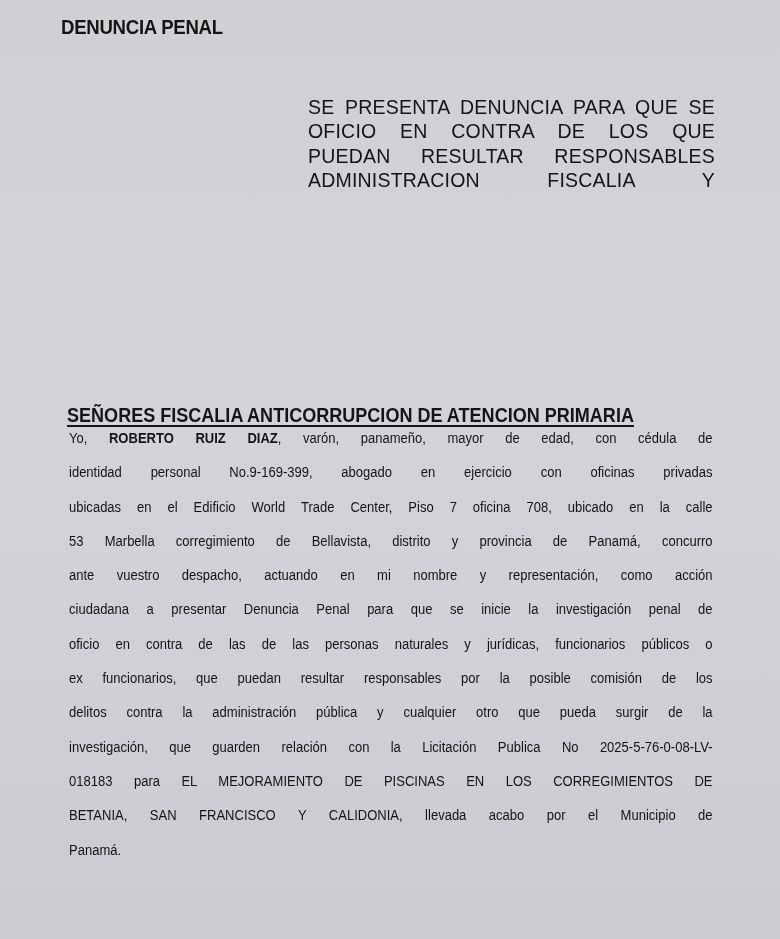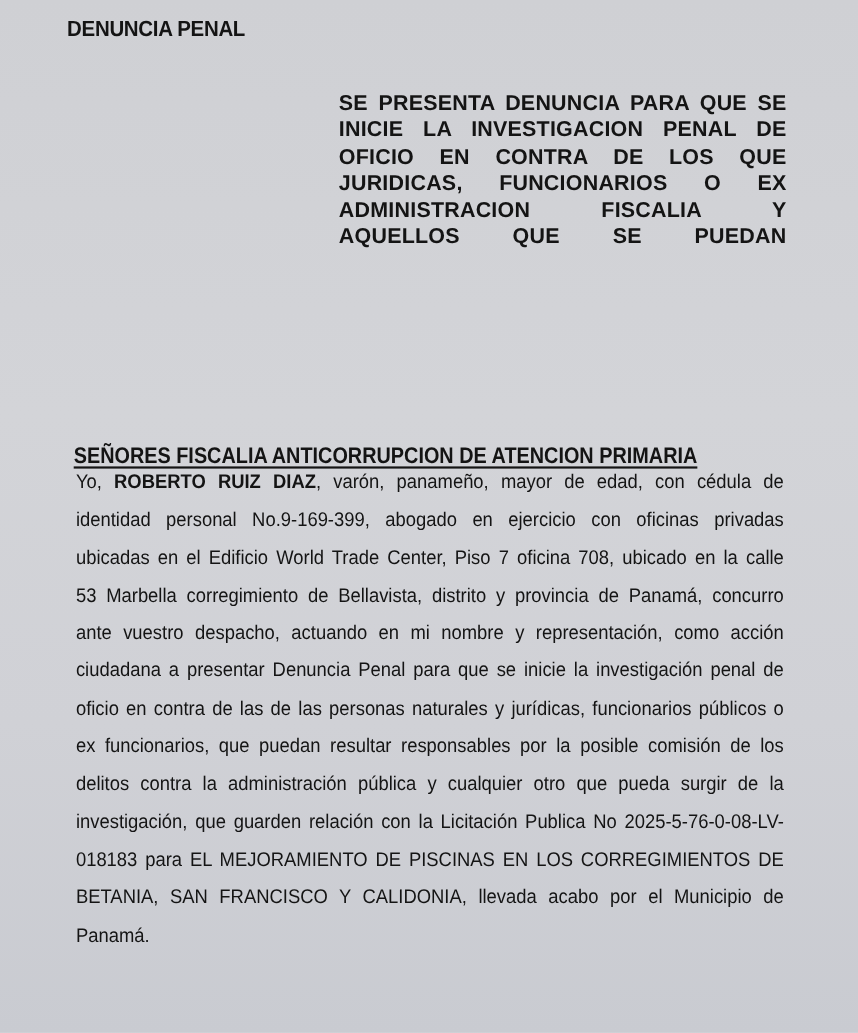--- a/index.html
+++ b/index.html
@@ -13,60 +13,58 @@
   .ghost {
     position:absolute; color:#b9babf; font-size:15px; letter-spacing:0.5px;
     filter: blur(1.2px); transform: scaleX(-1); white-space:nowrap; opacity:0.8;
   }
   .title {
     position:absolute; left:61px; top:16px;
     font-weight:bold; font-size:20px; letter-spacing:-0.3px;
     transform: scaleX(0.93); transform-origin:left;
   }
   .summary {
-    position:absolute; left:308px; top:82px; width:407px;
-    font-weight:bold; font-size:19.5px; line-height:24.3px;
+    position:absolute; left:308px; top:95px; width:407px;
+    font-weight:normal; font-size:19.5px; line-height:24.3px;
     letter-spacing:0.2px;
   }
   .summary .line { display:block; text-align:justify; text-align-last:justify; white-space:nowrap; height:24.3px; }
   .summary .line.last { text-align-last:left; }
   .addressee {
     position:absolute; left:67px; top:403px;
     font-weight:bold; font-size:20.5px; text-decoration:underline;
     text-decoration-thickness:2px; text-underline-offset:3px;
     transform: scaleX(0.88); transform-origin:left; white-space:nowrap;
   }
   .body {
     position:absolute; left:69px; top:427px; width:643px;
-    font-size:18px;
+    font-size:14px;
   }
   .body .bl {
     display:block; white-space:nowrap; text-align:justify; text-align-last:justify;
     height:34.3px; line-height:22px;
     transform: scaleX(0.93); transform-origin:left; width:692px;
   }
   .body .bl.last { text-align-last:left; }
   b { font-weight:bold; }
 </style>
 </head>
 <body>
 
 <div class="page">
 
   <div class="ghost" style="left:250px;top:30px;">&nbsp;</div>
 
   <div class="title">DENUNCIA PENAL</div>
 
   <div class="summary">
     <span class="line">SE PRESENTA DENUNCIA PARA QUE SE</span>
-    <span class="line">INICIE LA INVESTIGACION PENAL DE</span>
     <span class="line">OFICIO EN CONTRA DE LOS QUE</span>
-    <span class="line">JURIDICAS, FUNCIONARIOS O EX</span>
+    <span class="line">PUEDAN RESULTAR RESPONSABLES</span>
     <span class="line">ADMINISTRACION FISCALIA Y</span>
-    <span class="line">AQUELLOS QUE SE PUEDAN</span>
   </div>
 
   <div class="addressee">SEÑORES FISCALIA ANTICORRUPCION DE ATENCION PRIMARIA</div>
 
   <div class="body">
     <span class="bl"><span>Yo, </span><b>ROBERTO RUIZ DIAZ</b><span>, varón, panameño, mayor de edad, con cédula de</span></span>
     <span class="bl">identidad personal No.9-169-399, abogado en ejercicio con oficinas privadas</span>
     <span class="bl">ubicadas en el Edificio World Trade Center, Piso 7 oficina 708, ubicado en la calle</span>
     <span class="bl">53 Marbella corregimiento de Bellavista, distrito y provincia de Panamá, concurro</span>
     <span class="bl">ante vuestro despacho, actuando en mi nombre y representación, como acción</span>

